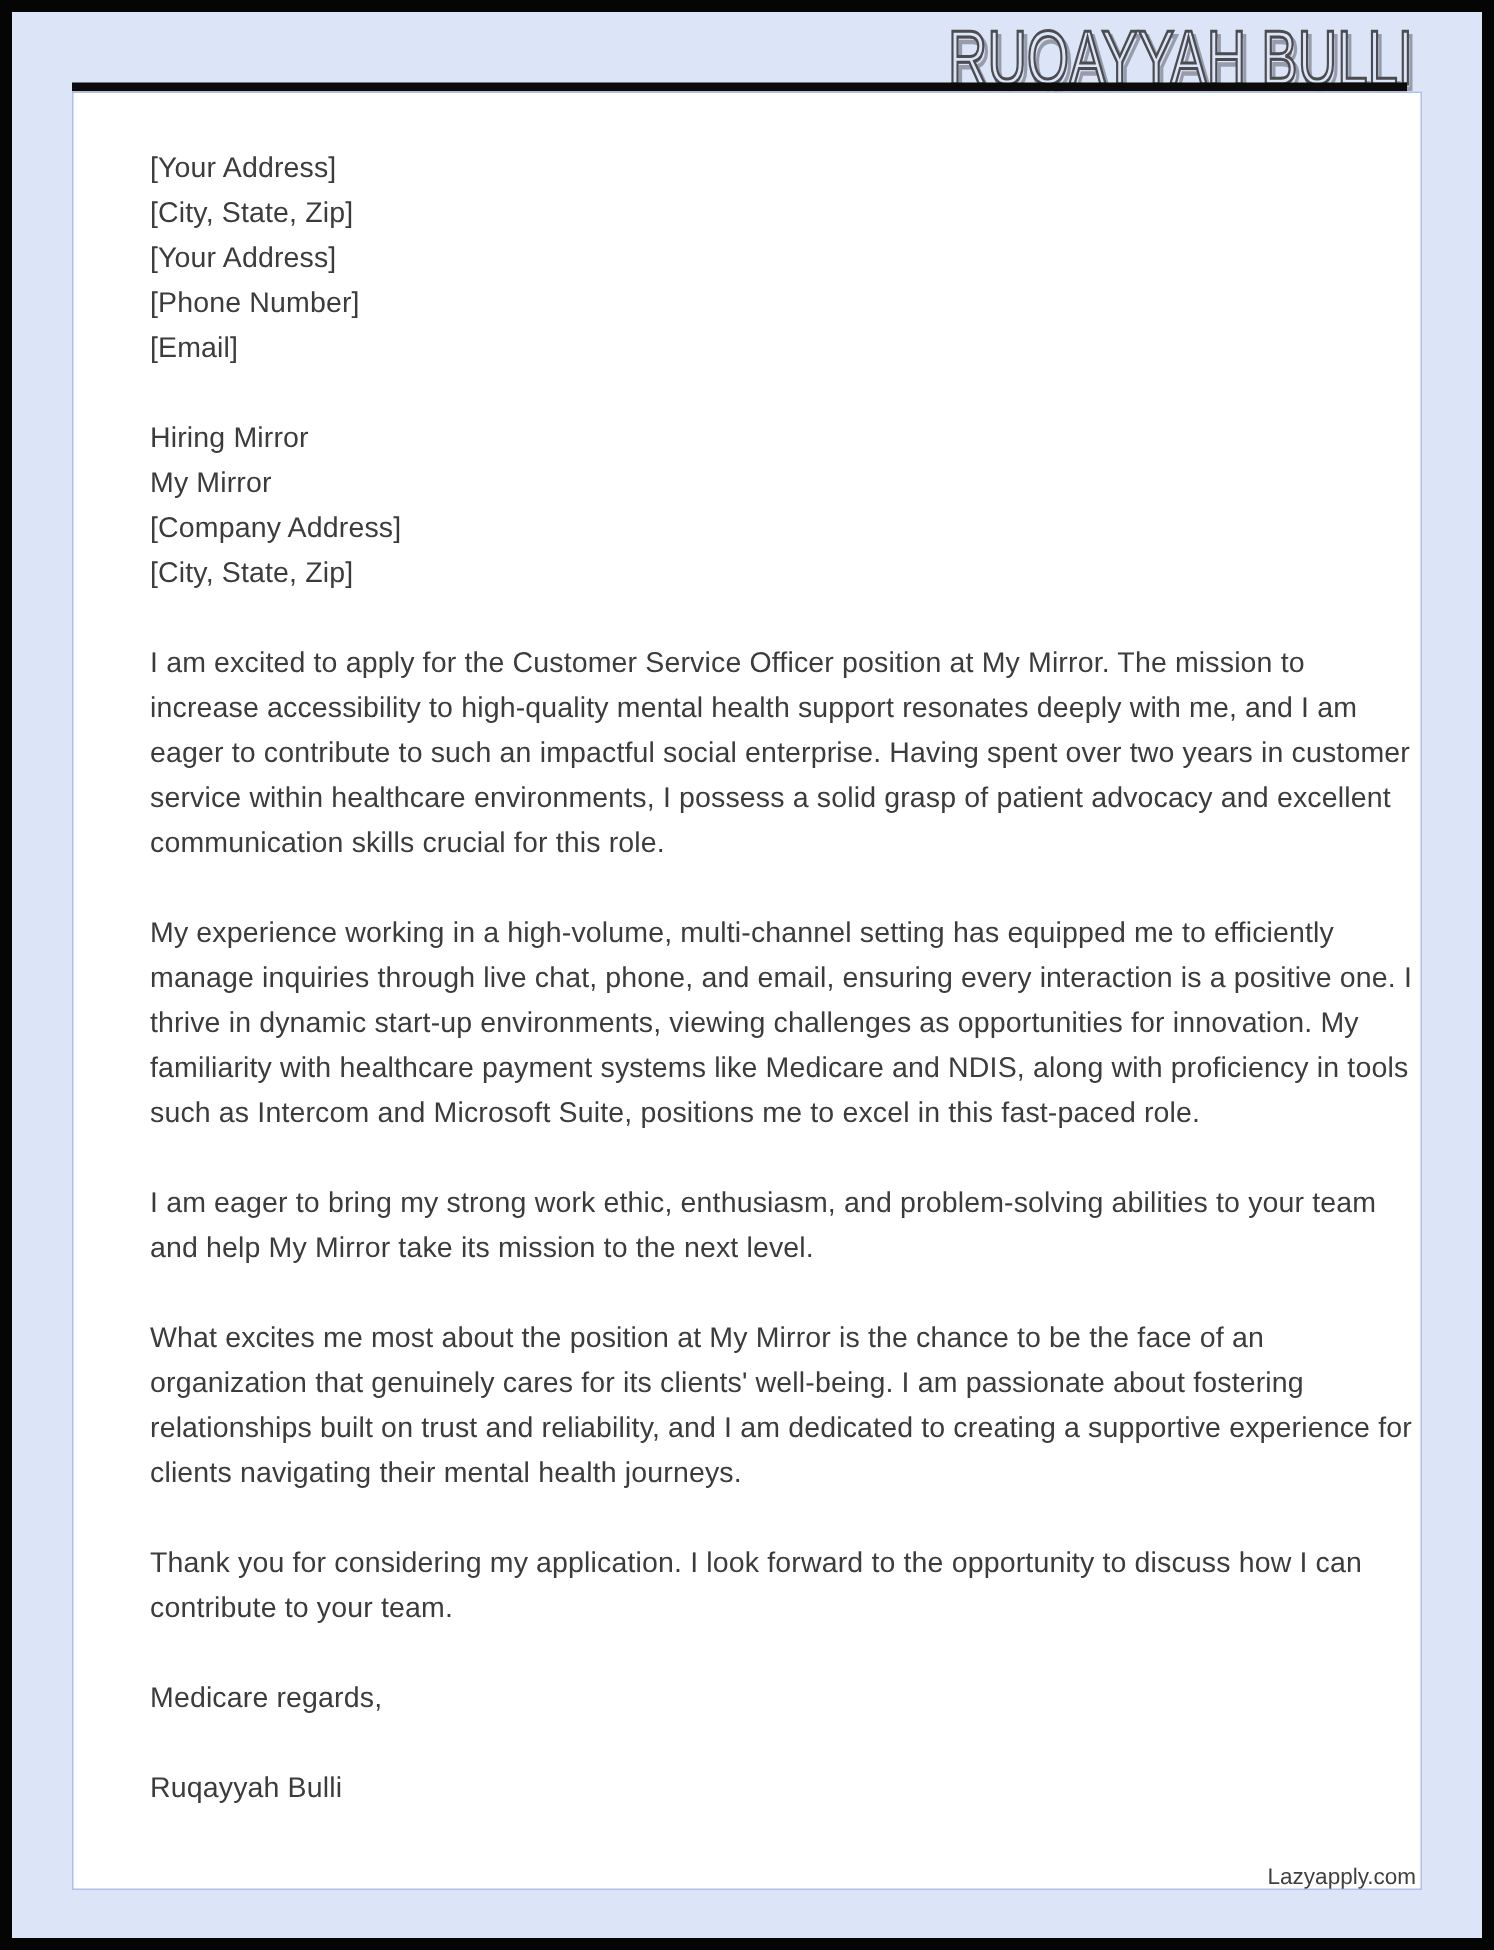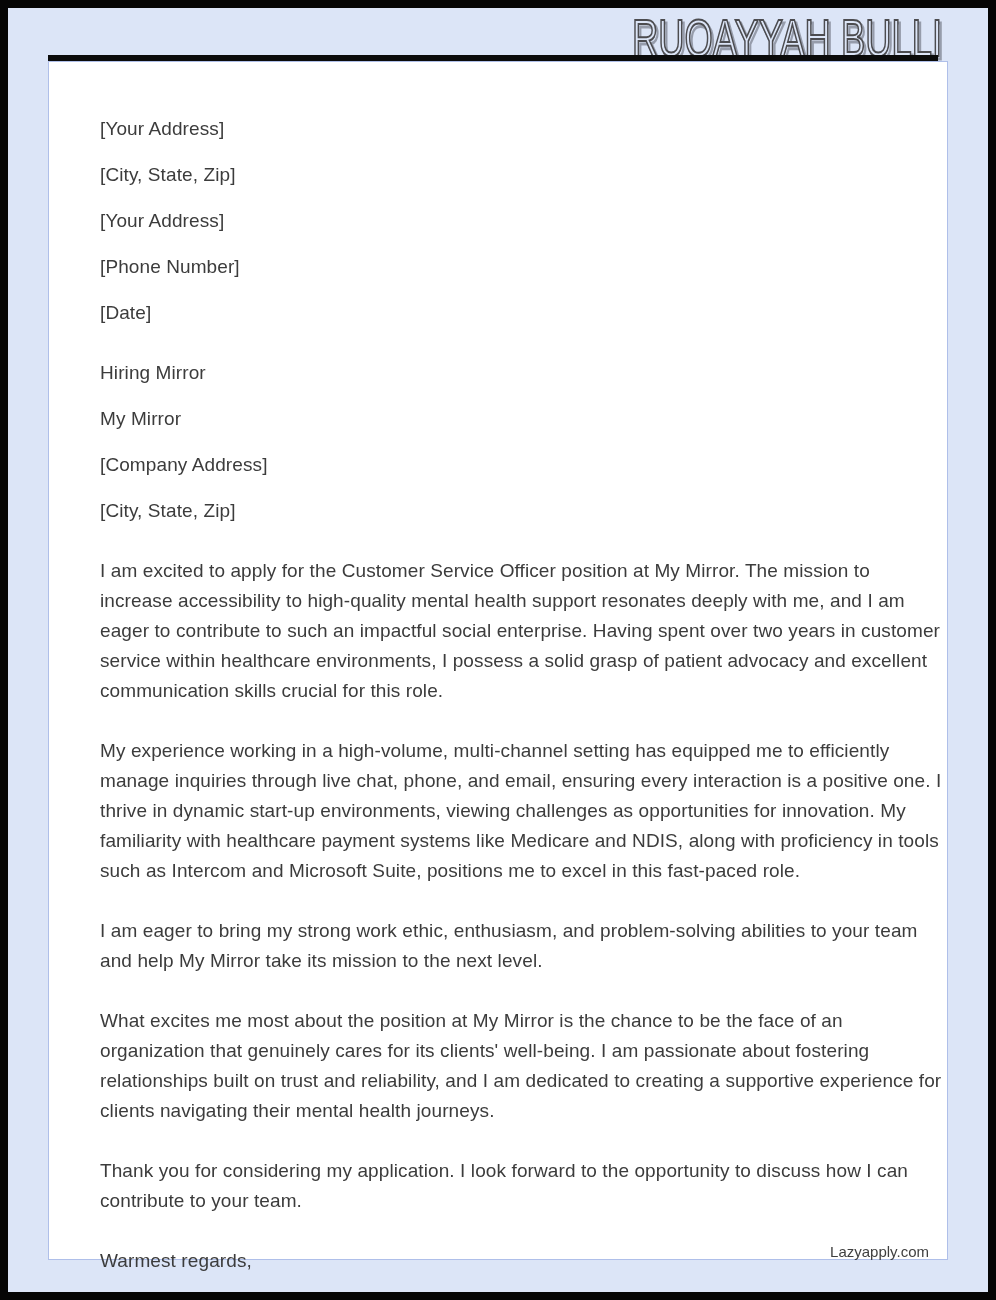--- a/index.html
+++ b/index.html
@@ -43,24 +43,24 @@
     position: absolute;
     left: 92px; top: 90px;
     width: 844px;
     font-size: 19px;
     line-height: 30px;
     color: #3c3c3c;
     letter-spacing: 0.1px;
   }
   .block { margin: 0 0 30px 0; }
   .block:last-child { margin-bottom: 0; }
-  .line { white-space: nowrap; margin-top: 16px; }
+  .line { white-space: nowrap; }
   .watermark {
     position: absolute;
-    top: 1234px; right: 59px;
+    top: 1234px; right: 44px;
     font-size: 15px;
     line-height: 20px;
     color: #3f3f3f;
     text-decoration: none;
     cursor: pointer;
     text-align: right;
   }
 </style>
 </head>
 <body>
@@ -77,38 +77,38 @@
 
     <div class="page-sheet"></div>
 
     <div class="letter">
 
       <div class="block">
         <div class="line">[Your Address]</div>
         <div class="line">[City, State, Zip]</div>
         <div class="line">[Your Address]</div>
         <div class="line">[Phone Number]</div>
-        <div class="line">[Date]</div>
+        <div class="line">[Email]</div>
       </div>
 
       <div class="block">
         <div class="line">Hiring Mirror</div>
         <div class="line">My Mirror</div>
         <div class="line">[Company Address]</div>
         <div class="line">[City, State, Zip]</div>
       </div>
 
 
       <div class="block para">I am excited to apply for the Customer Service Officer position at My Mirror. The mission to increase accessibility to high-quality mental health support resonates deeply with me, and I am eager to contribute to such an impactful social enterprise. Having spent over two years in customer service within healthcare environments, I possess a solid grasp of patient advocacy and excellent communication skills crucial for this role.</div>
       <div class="block para">My experience working in a high-volume, multi-channel setting has equipped me to efficiently manage inquiries through live chat, phone, and email, ensuring every interaction is a positive one. I thrive in dynamic start-up environments, viewing challenges as opportunities for innovation. My familiarity with healthcare payment systems like Medicare and NDIS, along with proficiency in tools such as Intercom and Microsoft Suite, positions me to excel in this fast-paced role.</div>
       <div class="block para">I am eager to bring my strong work ethic, enthusiasm, and problem-solving abilities to your team and help My Mirror take its mission to the next level.</div>
       <div class="block para">What excites me most about the position at My Mirror is the chance to be the face of an organization that genuinely cares for its clients' well-being. I am passionate about fostering relationships built on trust and reliability, and I am dedicated to creating a supportive experience for clients navigating their mental health journeys.</div>
       <div class="block para">Thank you for considering my application. I look forward to the opportunity to discuss how I can contribute to your team.</div>
 
-      <div class="block">Warmest regards,</div>
+      <div class="block">Medicare regards,</div>
 
       <div class="block">Ruqayyah Bulli</div>
 
     </div>
 
     <a class="watermark">Lazyapply.com</a>
 
   </div>
 </div>
 

